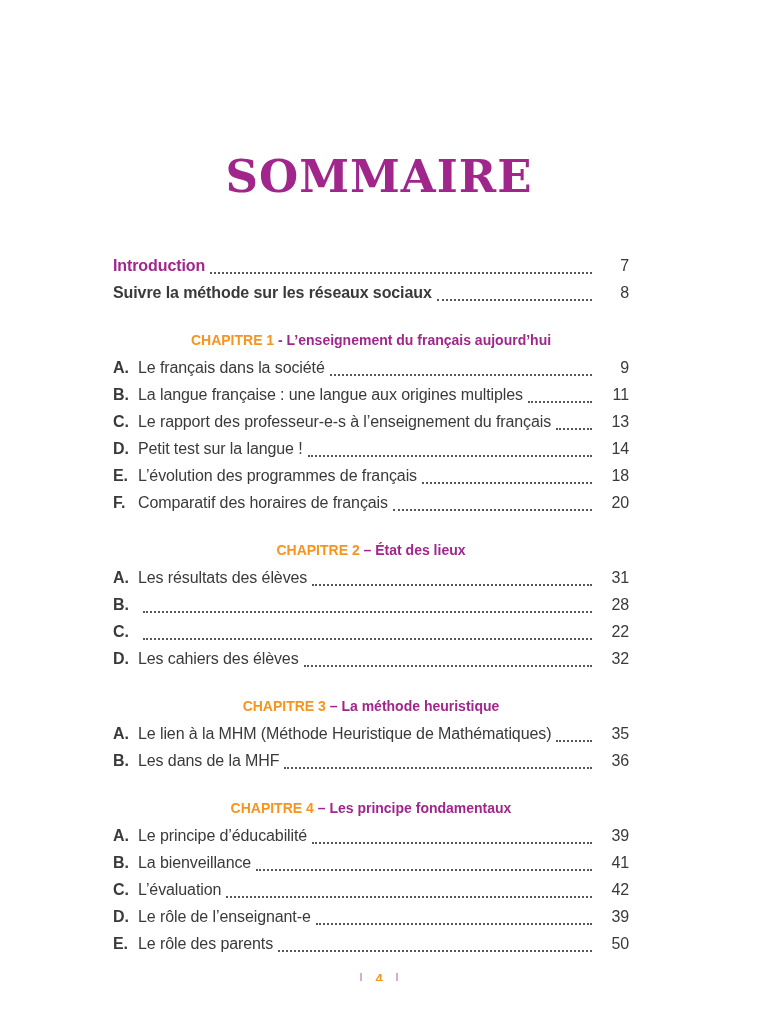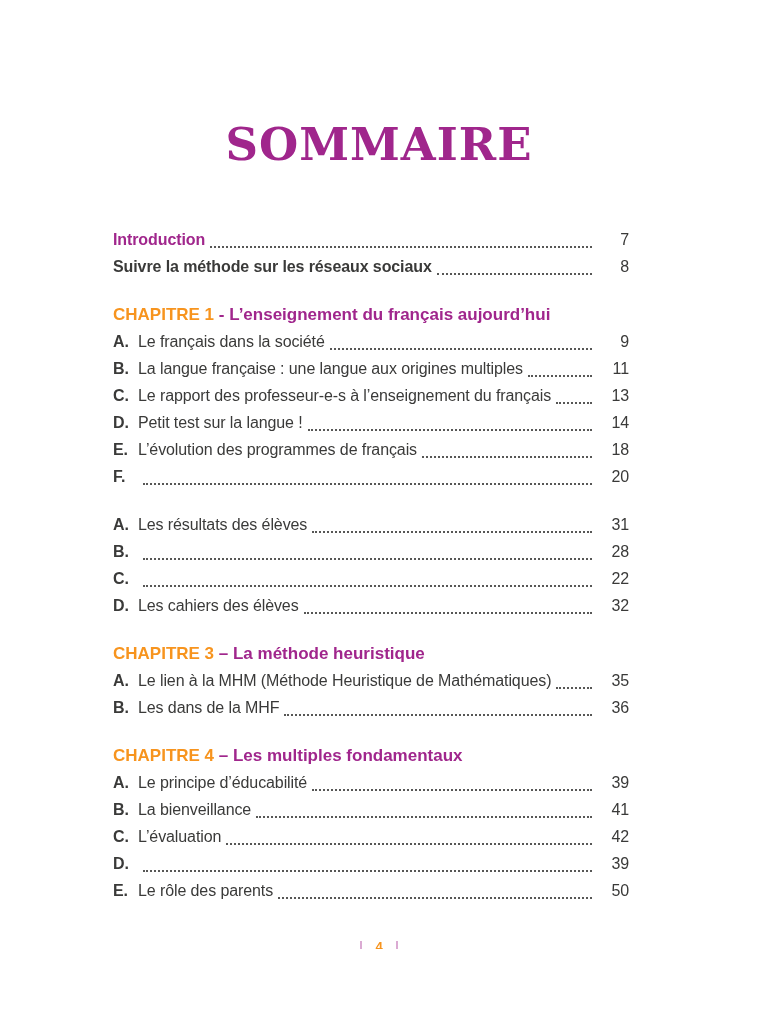--- a/index.html
+++ b/index.html
@@ -1,37 +1,37 @@
 <!DOCTYPE html>
 <html><head>
 <meta charset="utf-8">
 <style>
   html,body { margin:0; padding:0; background:#ffffff; }
   .page {
     position:relative; width:758px; height:949px; background:#ffffff;
-    font-family:"Liberation Sans", sans-serif; color:#3a3a39; overflow:hidden;
+    font-family:"Liberation Sans", sans-serif; color:#3a3a39; overflow:hidden;margin-top:32px;
   }
   .title {
     position:absolute; top:121px; left:0; width:100%; margin:0;
     text-align:center; font-family:"DejaVu Serif", serif; font-weight:bold;
     font-size:45px; line-height:48px; letter-spacing:1px; color:#a0268c;
   }
-  .toc { position:absolute; left:113px; top:226px; width:516px; }
+  .toc { position:absolute; left:113px; top:220px; width:516px; }
   .row { display:flex; align-items:baseline; line-height:27px; font-size:16px; letter-spacing:-0.1px; }
   .row .label { flex:0 1 auto; white-space:nowrap; }
   .label.bold { font-weight:bold; }
   .label.magenta { color:#a0268c; font-weight:bold; }
   .letter { font-weight:bold; flex:none; width:25px; }
   .leader {
     flex:1 1 auto; min-width:6px; margin:0 7px 0 5px; align-self:flex-end;
     border-bottom:2px dotted #575756; transform:translateY(-5px);
   }
   .pagenum { flex:none; width:30px; text-align:right; }
   .chapter { margin-top:21px; }
-  .chapter-heading { font-weight:bold; font-size:17px; line-height:27px; white-space:nowrap; }
+  .chapter-heading { font-weight:bold; font-size:14px; line-height:27px; white-space:nowrap;text-align:center; }
   .ch-num { color:#f7941e; }
   .ch-sep, .ch-title { color:#a0268c; }
   .footer-box {
     position:absolute; top:941px; left:50%; transform:translateX(-50%);
     width:34px; height:15px; border:2px solid #dbabd3; border-top:none;
     border-radius:0 0 8px 8px; display:flex; align-items:center; justify-content:center;
   }
   .footer-num { color:#f7941e; font-weight:bold; font-size:13px; transform:translateY(-2px); }
 </style>
 </head>
@@ -81,25 +81,27 @@
             <span class="pagenum">14</span>
           </div>
           <div class="row">
             <span class="letter">E.</span>
             <span class="label">L’évolution des programmes de français</span>
             <span class="leader"></span>
             <span class="pagenum">18</span>
           </div>
           <div class="row">
             <span class="letter">F.</span>
+            <span class="label">Comparatif des horaires de français</span>
             <span class="leader"></span>
             <span class="pagenum">20</span>
           </div>
         </div>
         <div class="chapter">
+          <div class="chapter-heading"><span class="ch-num">CHAPITRE 2</span><span class="ch-sep"> – </span><span class="ch-title">État des lieux</span></div>
           <div class="row">
             <span class="letter">A.</span>
             <span class="label">Les résultats des élèves</span>
             <span class="leader"></span>
             <span class="pagenum">31</span>
           </div>
           <div class="row">
             <span class="letter">B.</span>
             <span class="leader"></span>
             <span class="pagenum">28</span>
@@ -125,41 +127,42 @@
             <span class="pagenum">35</span>
           </div>
           <div class="row">
             <span class="letter">B.</span>
             <span class="label">Les dans de la MHF</span>
             <span class="leader"></span>
             <span class="pagenum">36</span>
           </div>
         </div>
         <div class="chapter">
-          <div class="chapter-heading"><span class="ch-num">CHAPITRE 4</span><span class="ch-sep"> – </span><span class="ch-title">Les multiples fondamentaux</span></div>
+          <div class="chapter-heading"><span class="ch-num">CHAPITRE 4</span><span class="ch-sep"> – </span><span class="ch-title">Les principe fondamentaux</span></div>
           <div class="row">
             <span class="letter">A.</span>
             <span class="label">Le principe d’éducabilité</span>
             <span class="leader"></span>
             <span class="pagenum">39</span>
           </div>
           <div class="row">
             <span class="letter">B.</span>
             <span class="label">La bienveillance</span>
             <span class="leader"></span>
             <span class="pagenum">41</span>
           </div>
           <div class="row">
             <span class="letter">C.</span>
             <span class="label">L’évaluation</span>
             <span class="leader"></span>
             <span class="pagenum">42</span>
           </div>
           <div class="row">
             <span class="letter">D.</span>
+            <span class="label">Le rôle de l’enseignant-e</span>
             <span class="leader"></span>
             <span class="pagenum">39</span>
           </div>
           <div class="row">
             <span class="letter">E.</span>
             <span class="label">Le rôle des parents</span>
             <span class="leader"></span>
             <span class="pagenum">50</span>
           </div>
         </div>

